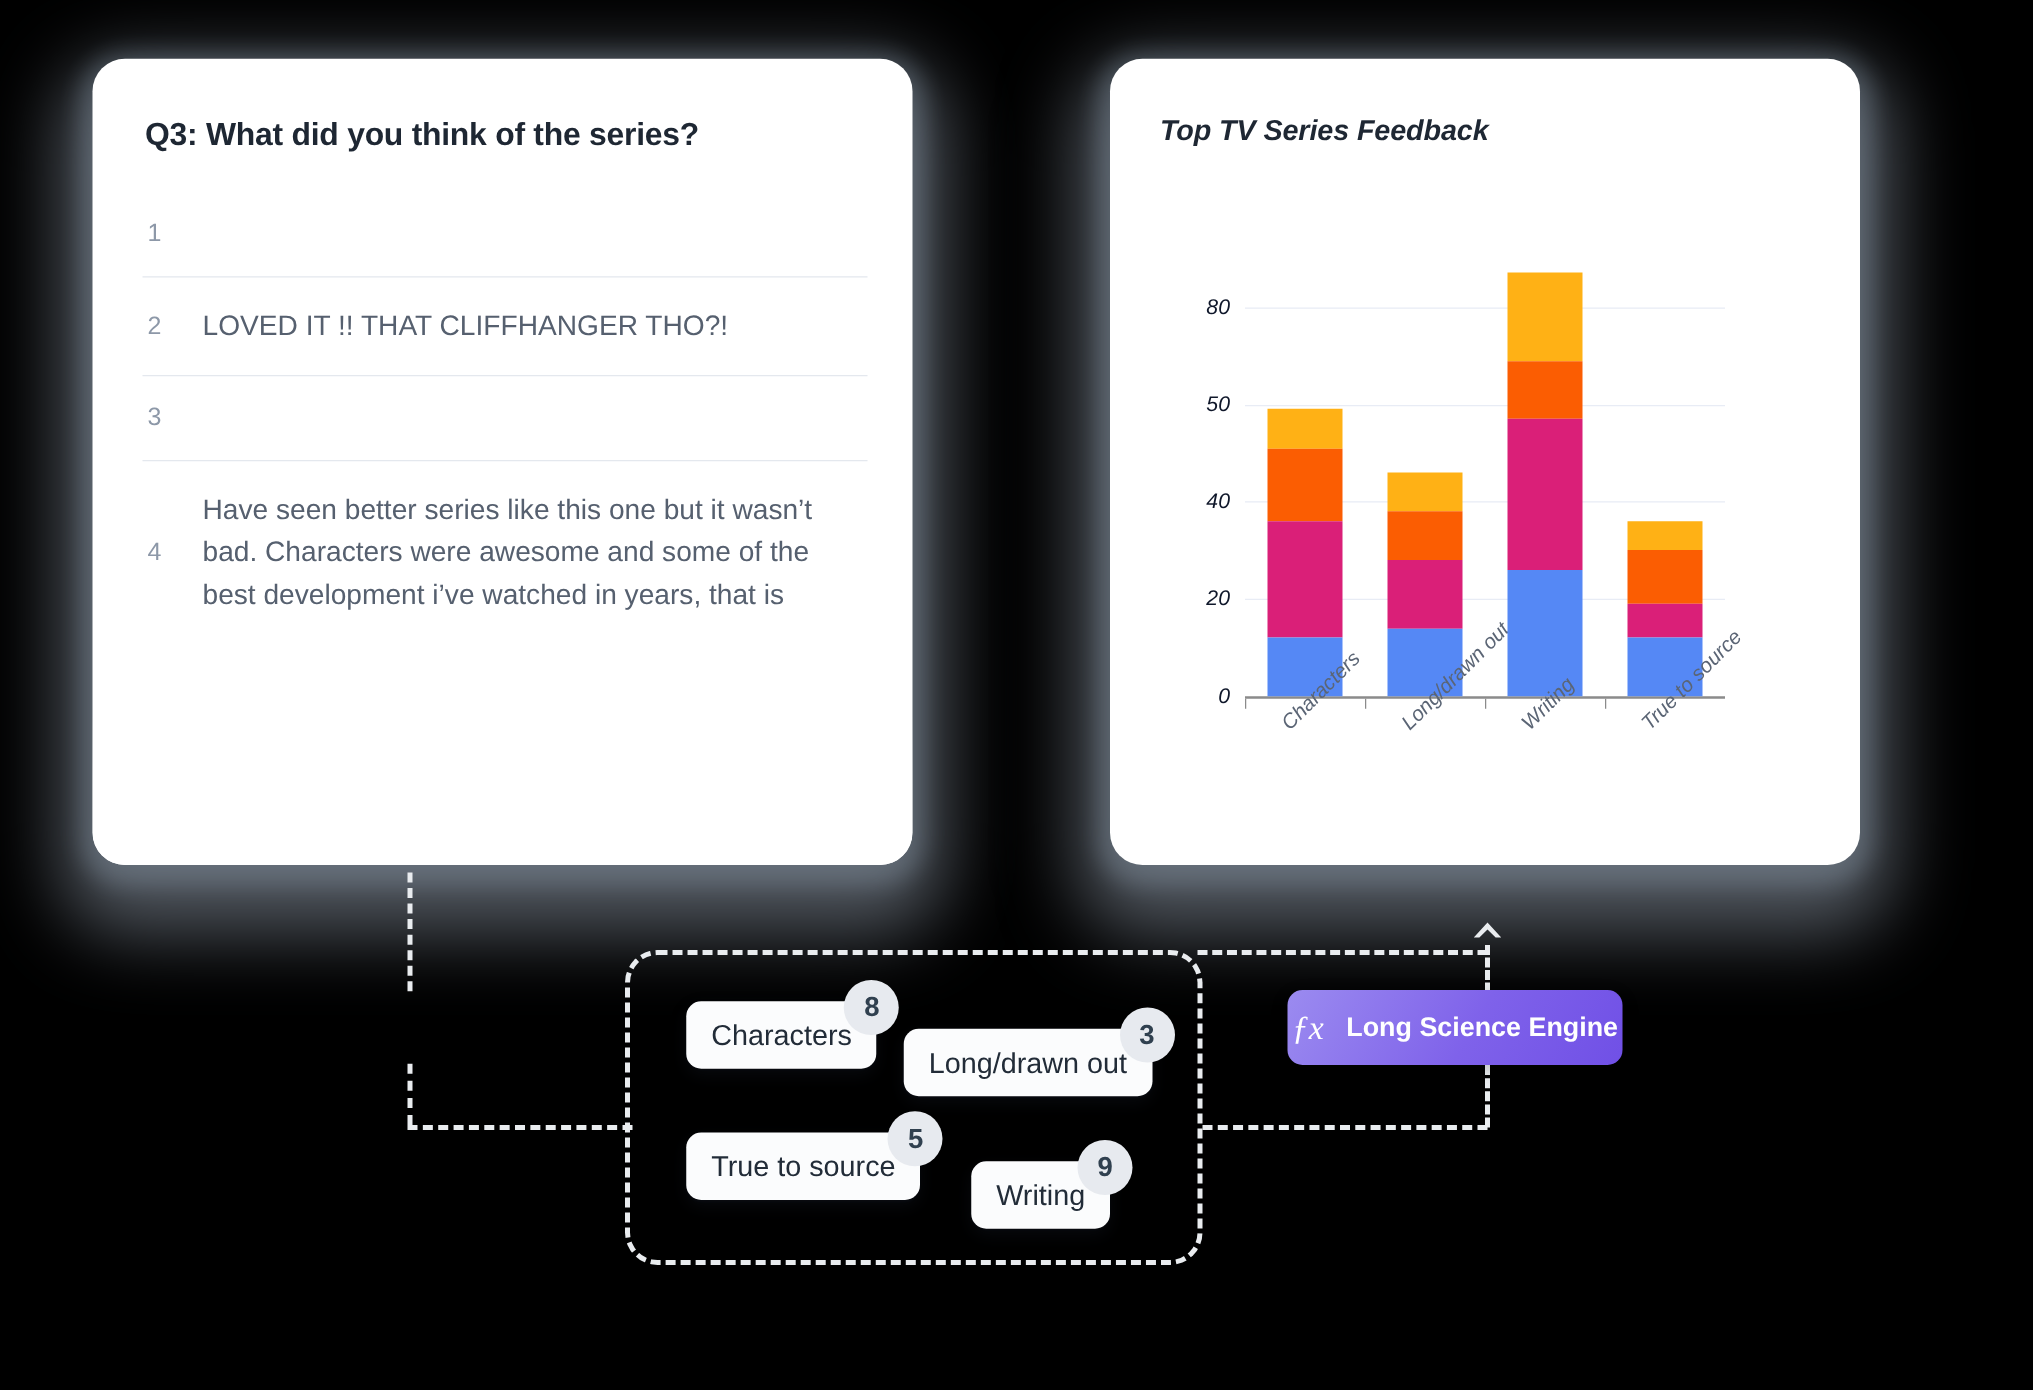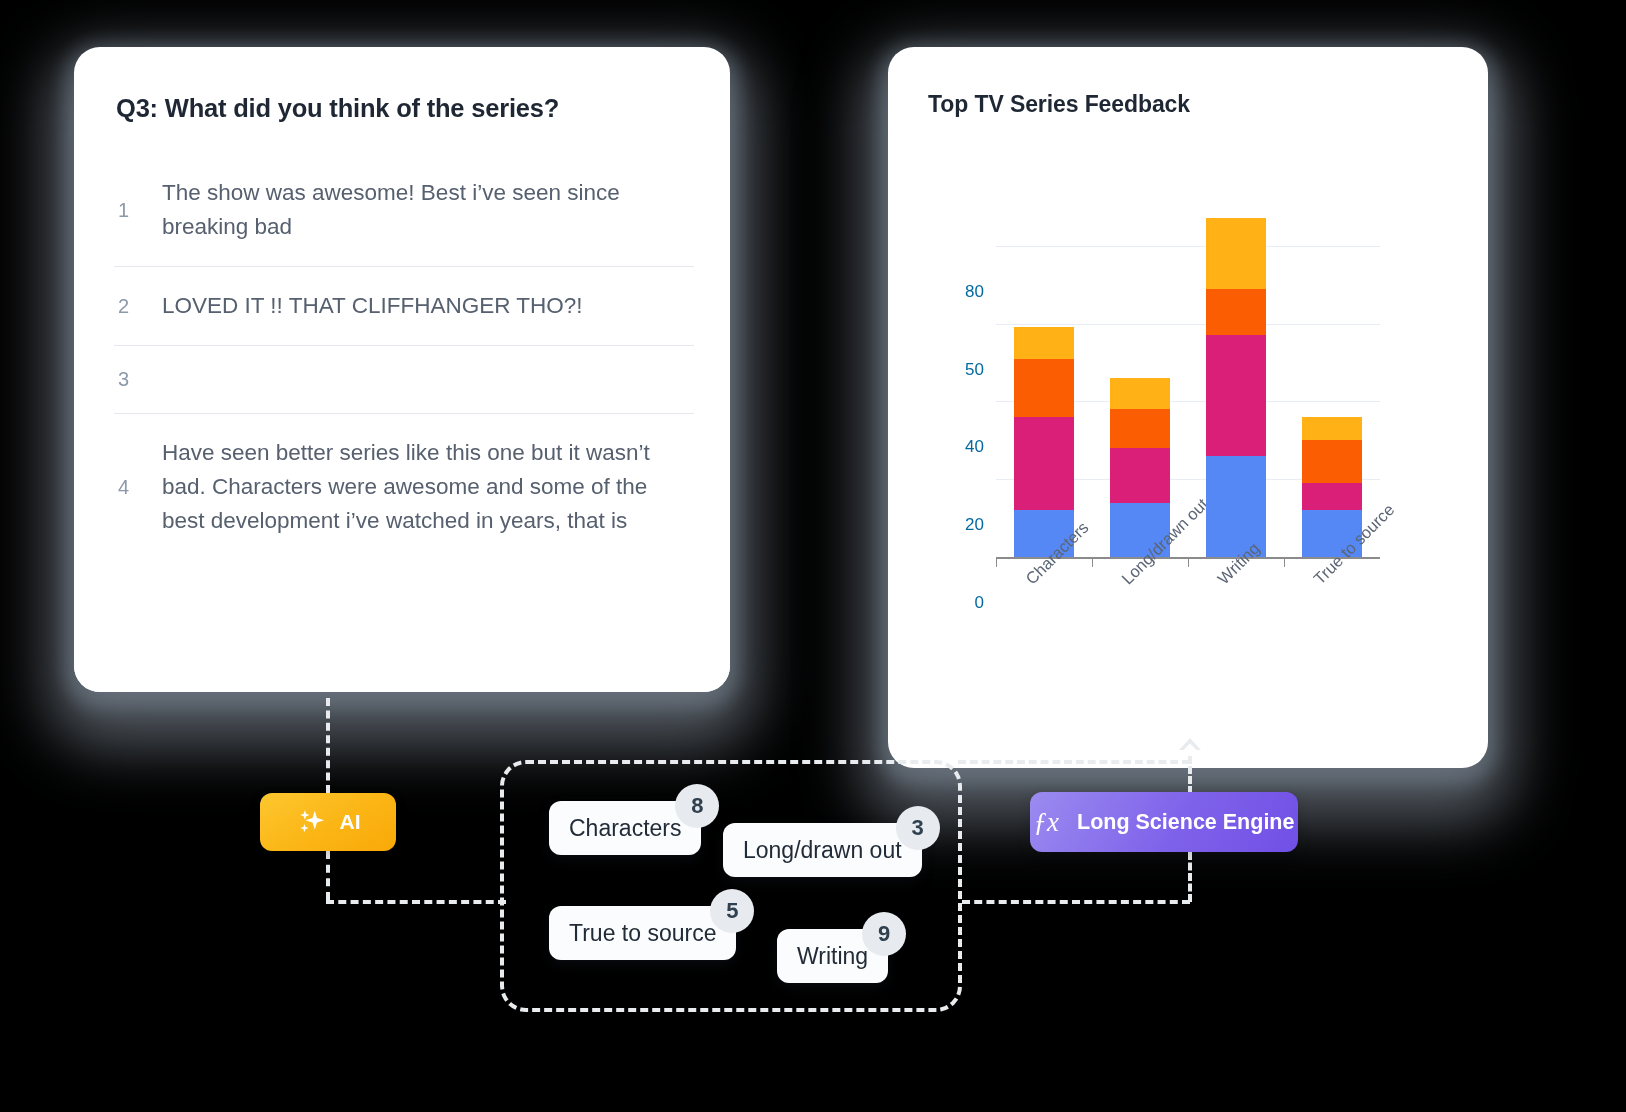--- a/index.html
+++ b/index.html
@@ -14,21 +14,21 @@
   
   .card {
     position: absolute;
     background: #ffffff;
     border-radius: 26px;
     box-shadow: 0 28px 60px 26px rgba(150,160,175,0.55),
                 0 6px 18px 10px rgba(130,150,165,0.35);
     overflow: hidden;
   }
   #card-left  { left: 74px;  top: 47px; width: 656px; height: 645px; }
-  #card-right { left: 888px; top: 47px; width: 600px; height: 721px; }
+  #card-right { left: 888px; top: 47px; width: 600px; height: 645px; font-style: italic; }
 
   
   .q-title {
     position: absolute; left: 42px; top: 47px;
     font-size: 25.5px; font-weight: 700; color: #1e2733;
     letter-spacing: -0.2px;
   }
   .resp-list { position: absolute; left: 40px; top: 107px; right: 36px; }
   .resp-row {
     display: flex; align-items: center;
@@ -52,21 +52,21 @@
 
   
   .chart-title {
     position: absolute; left: 40px; top: 44px;
     font-size: 23px; font-weight: 700; color: #1e2733;
     letter-spacing: -0.1px;
   }
   #chart-wrap { position: absolute; left: 0; top: 0; width: 600px; height: 645px; }
   .ytick-label {
     position: absolute; right: 0; width: 40px; text-align: right;
-    font-size: 17px; color: #0369a1; transform: translateY(-50%); margin-top: 46px;
+    font-size: 17px; color: #0f172a; transform: translateY(-50%);
   }
   .gridline { position: absolute; height: 1px; background: #e8ecf5; }
   .axis-line { position: absolute; background: #8b8b8b; }
   .bar { position: absolute; display: flex; flex-direction: column-reverse; }
   .seg { width: 100%; }
   .xtick-label {
     position: absolute; white-space: nowrap;
     font-size: 16.5px; color: #5b6575;
     transform-origin: left top; transform: rotate(-45deg);
   }
@@ -127,21 +127,20 @@
 </head>
 <body>
 
 <div id="stage">
 
   <div class="card" id="card-left">
     <div class="q-title">Q3: What did you think of the series?</div>
     <div class="resp-list" id="resp-list">
         <div class="resp-row">
           <div class="resp-num">1</div>
-          <div class="resp-text">The show was awesome! Best i’ve seen since breaking bad</div>
         </div>
         <div class="resp-row">
           <div class="resp-num">2</div>
           <div class="resp-text">LOVED IT !! THAT CLIFFHANGER THO?!</div>
         </div>
         <div class="resp-row">
           <div class="resp-num">3</div>
         </div>
         <div class="resp-row">
           <div class="resp-num">4</div>
@@ -212,28 +211,20 @@
   <div class="dash-v" id="dash-ds-up" style="left:1188px; top:852px; height:50px;"></div>
 
   <div class="dash-v" id="dash-ds-to-card" style="left:1188px; top:756px; height:38px;"></div>
 
   <div class="dash-h" id="dash-top-right" style="left:958px; top:760px; width:232px;"></div>
 
   <svg class="arrow-up" width="28" height="26" viewBox="0 0 28 26" style="left:1176px; top:736px;">
     <path d="M14 2 L25 14 L20.5 14 L14 7.5 L7.5 14 L3 14 Z" fill="#e9ecef"></path>
   </svg>
 
-  <div class="pill" id="ai-button">
-    <svg class="sparkle-icon" viewBox="0 0 32 32">
-      <path d="M20 4 L22.4 11.6 L30 14 L22.4 16.4 L20 24 L17.6 16.4 L10 14 L17.6 11.6 Z" fill="#ffffff"></path>
-      <path d="M9.5 3.5 L10.8 7.2 L14.5 8.5 L10.8 9.8 L9.5 13.5 L8.2 9.8 L4.5 8.5 L8.2 7.2 Z" fill="#ffffff"></path>
-      <path d="M9 18 L10.1 21.4 L13.5 22.5 L10.1 23.6 L9 27 L7.9 23.6 L4.5 22.5 L7.9 21.4 Z" fill="#ffffff"></path>
-    </svg>
-    <span>AI</span>
-  </div>
 
   <div class="pill" id="ds-button">
     <span class="fx-icon">ƒx</span>
     <span>Long Science Engine</span>
   </div>
 
   <div id="chips-layer">
       <div class="chip" style="left: 549px; top: 801px;">
         <span>Characters</span>
         <span class="chip-badge">8</span>

